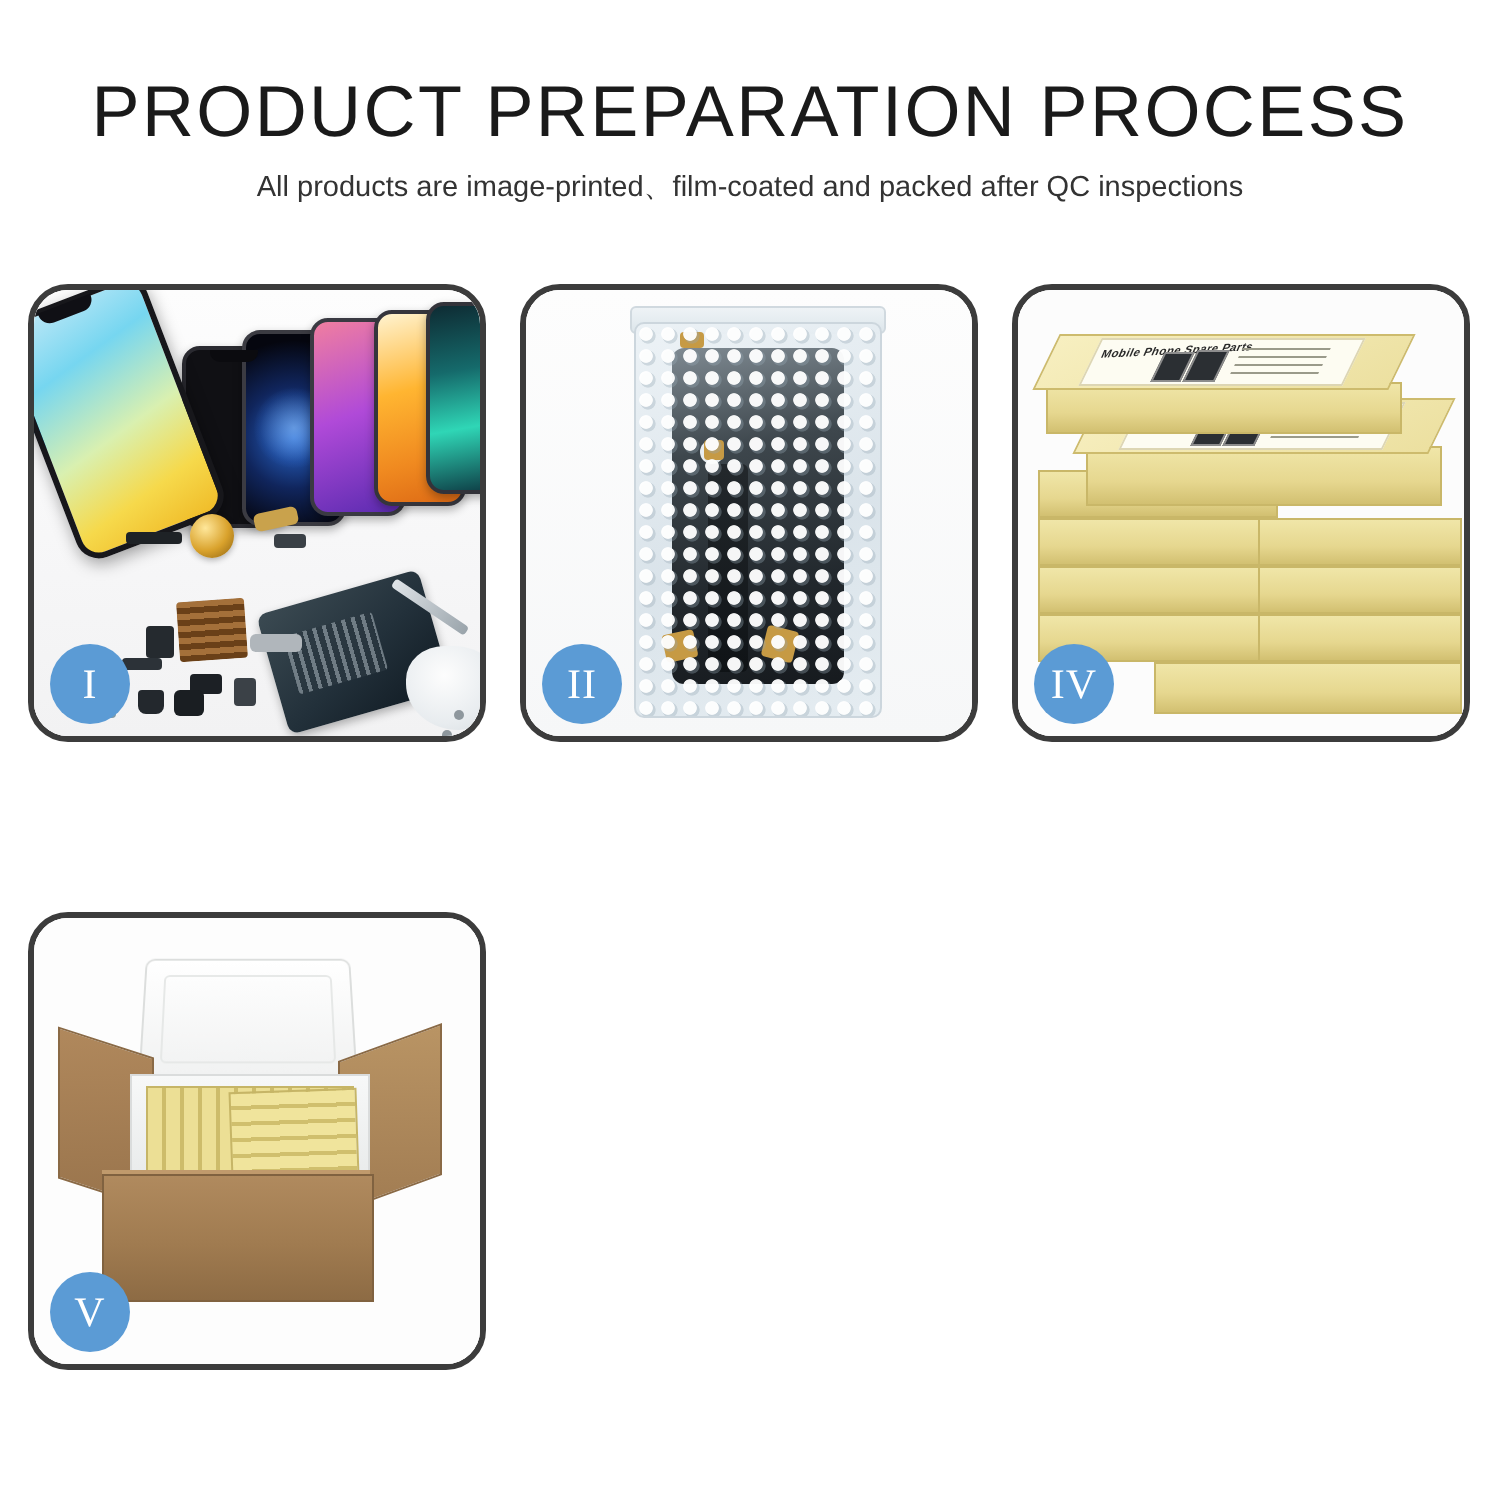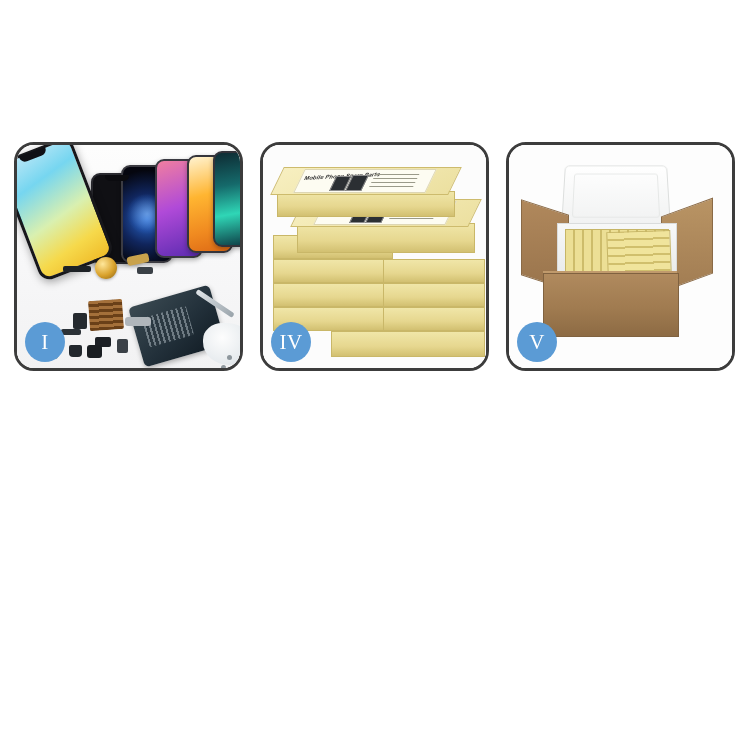--- a/index.html
+++ b/index.html
@@ -392,20 +392,22 @@
     transform: skewY(-14deg);
   }
   .c6-tape { position:absolute; background:#9d8152; }
   .tp1 { left:38px; top:80px; width:16px; height:22px; }
   .tp2 { left:38px; top:150px; width:16px; height:18px; }
 </style>
 </head>
 <body>
 
 <div class="header">
+  <h1 class="page-title">PRODUCT PREPARATION PROCESS</h1>
+  <p class="page-subtitle">All products are image-printed、film-coated and packed after QC inspections</p>
 </div>
 
 <div class="grid">
 
   <div class="panel">
     <div class="panel-photo">
       <div class="p1-bg"></div>
       <div class="phone ph-blue-back"></div>
       <div class="phone ph-black-glass"></div>
       <div class="phone ph-12pro"></div>
@@ -429,20 +431,36 @@
       <div class="part pt11"></div>
       <div class="tweezer"></div>
       <div class="hand-blob"></div>
       <div class="screw" style="left:210px;top:210px"></div>
       <div class="screw" style="left:218px;top:218px"></div>
       <div class="screw" style="left:204px;top:220px"></div>
     </div>
     <div class="badge">I</div>
   </div>
 
+  <div class="panel">
+    <div class="panel-photo">
+      <div class="p2-bg"></div>
+      <div class="bag-seal"></div>
+      <div class="bubble-bag">
+        <div class="lcd-inside"></div>
+        <div class="lcd-flex"></div>
+        <div class="lcd-cam"></div>
+        <div class="lcd-conn lc1"></div>
+        <div class="lcd-conn lc2"></div>
+        <div class="lcd-conn lc3"></div>
+        <div class="lcd-conn lc4"></div>
+      </div>
+    </div>
+    <div class="badge">II</div>
+  </div>
 
 
   <div class="panel">
     <div class="panel-photo">
       <div class="p4-bg"></div>
       <div class="stack">
 
         <div class="sbox" style="left:2px;  top:72px;  width:118px; height:22px;"></div>
         <div class="sbox" style="left:2px;  top:96px;  width:118px; height:22px;"></div>
         <div class="sbox" style="left:2px;  top:120px; width:118px; height:22px;"></div>

